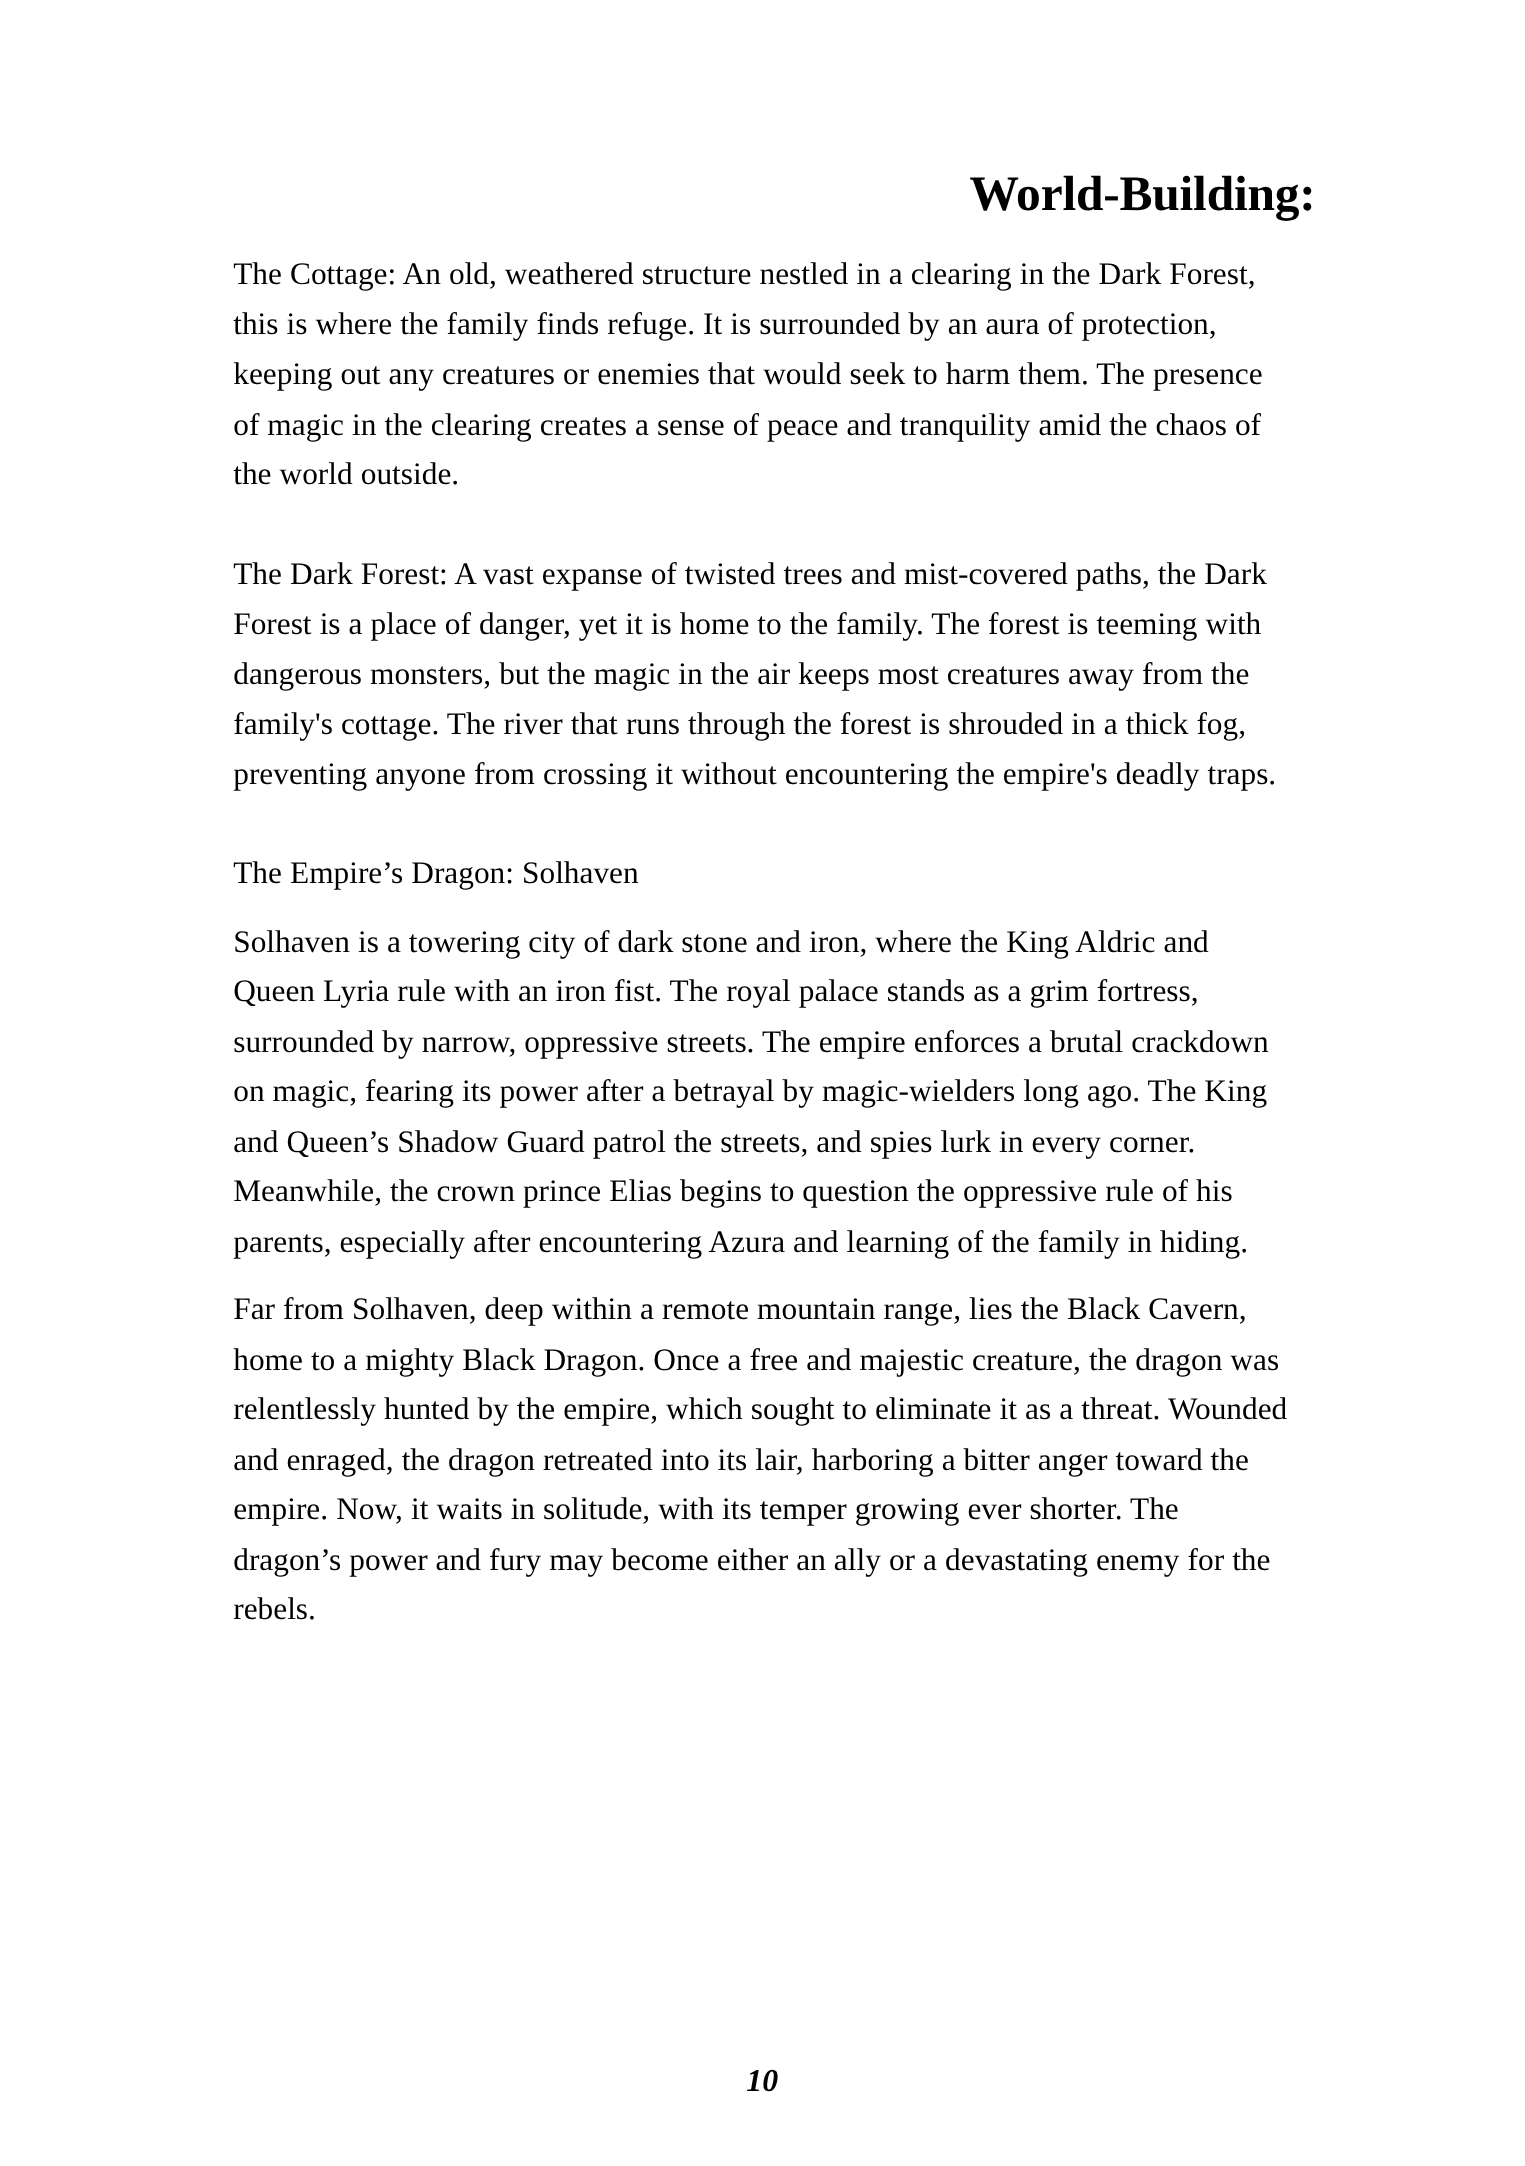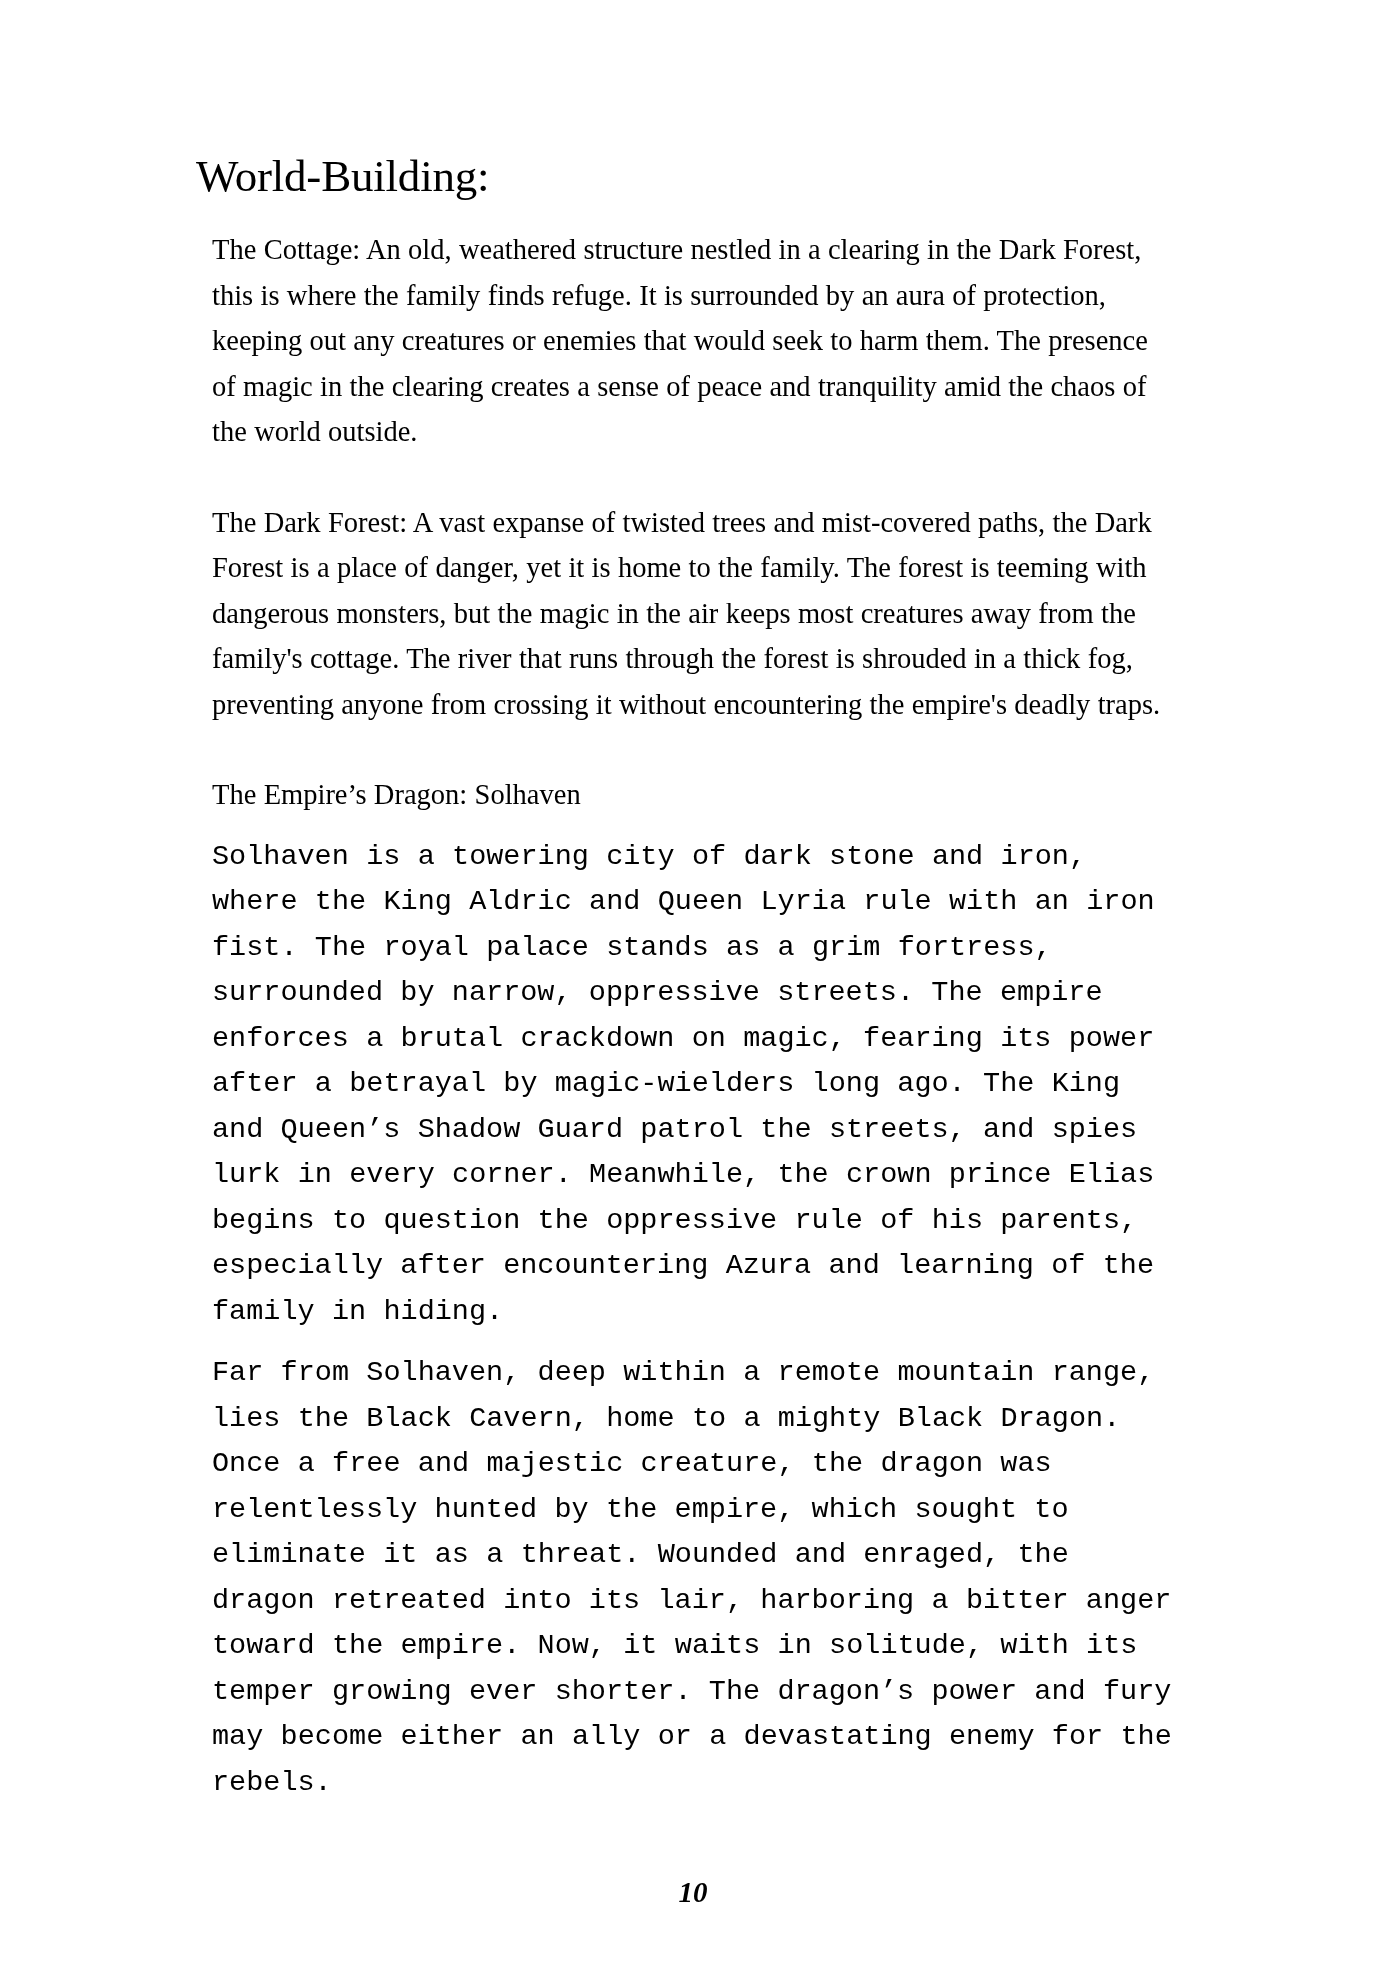--- a/index.html
+++ b/index.html
@@ -21,40 +21,39 @@
     overflow: hidden;
   }
   .content {
     position: absolute;
     left: 196px;
     top: 150px;
     width: 1000px;
   }
   .doc-title {
     font-size: 45px;
-    font-weight: normal;
-    text-align: left;
+    font-weight: bold;
+    text-align: right;
     margin: 0 0 24px 0;
     line-height: 1.18;
     letter-spacing: -0.2px;
   }
   .para {
     font-size: 28.5px;
     line-height: 45.5px;
     margin: 16px;
     text-align: left;
     width: 960px;
     word-spacing: 0.2px;
   }
   .para + .para {
     margin-top: 45px;
   }
   .para.tight {
     margin-top: 0;
-    font-family: Liberation Mono, monospace;
   }
   .page-number {
     position: absolute;
     left: 0;
     right: 0;
     top: 1876px;
     text-align: center;
     font-size: 29px;
     font-weight: bold;
     font-style: italic;

